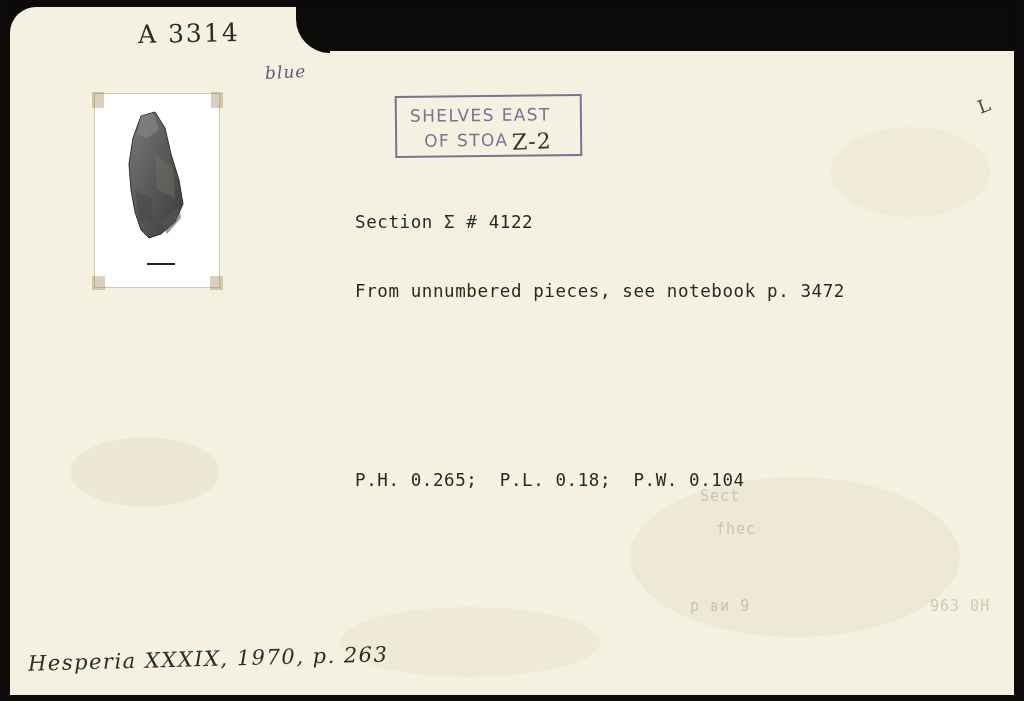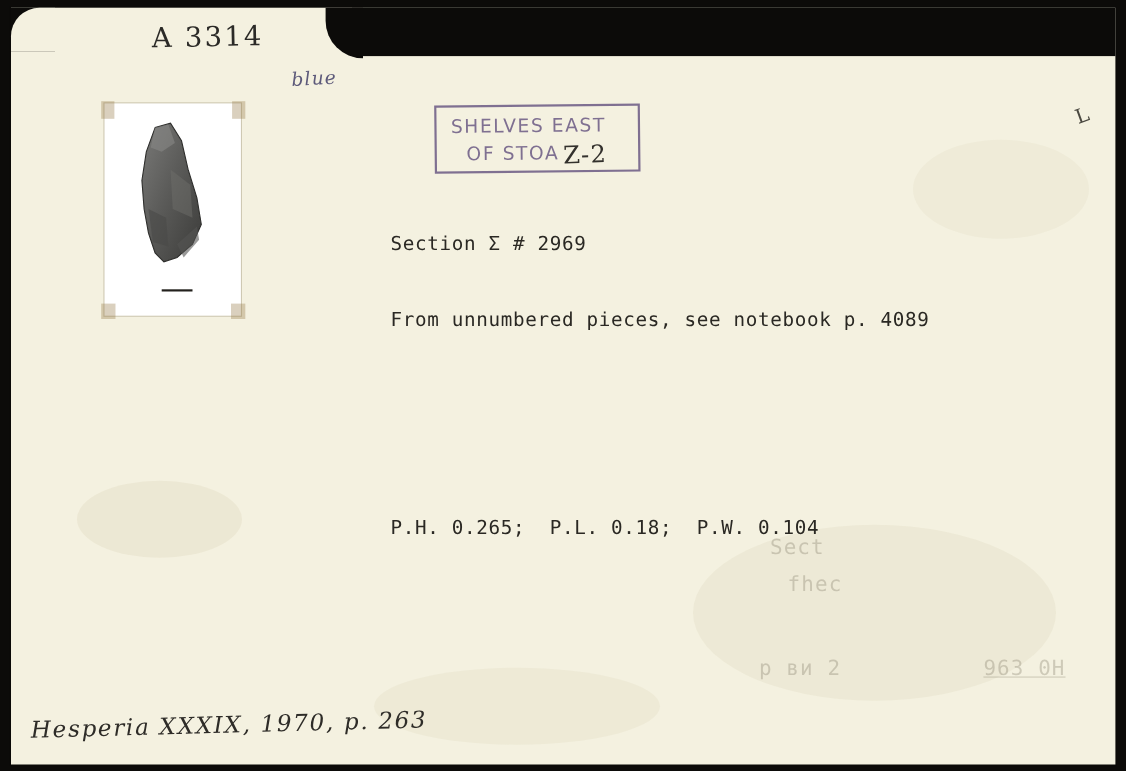--- a/index.html
+++ b/index.html
@@ -230,21 +230,21 @@
     color: #2e2c28;
     letter-spacing: 1.5px;
     transform: rotate(-1.5deg);
   }
 
   
   .ghost {
     position: absolute;
     color: rgba(120,112,92,0.30);
     font-family: "DejaVu Sans Mono", monospace;
-    font-size: 19px;
+    font-size: 15px;
     letter-spacing: 1px;
     pointer-events: none;
   }
 </style>
 </head>
 <body>
 
 <div id="scene">
 
   <div id="card">
@@ -288,39 +288,39 @@
       <div id="photo-tape-br"></div>
     </div>
 
     <div id="stamp">
       <div id="stamp-line1">SHELVES EAST</div>
       <div id="stamp-line2">OF STOA</div>
     </div>
     <div id="shelf-code">Z-2</div>
 
     <div id="typed">
-      <div class="tline">Section Σ # 2969</div>
-      <div class="tline">From unnumbered pieces, see notebook p. 4089</div>
+      <div class="tline">Section Σ # 4122</div>
+      <div class="tline">From unnumbered pieces, see notebook p. 3472</div>
       <div class="gap"></div>
       <div class="gap"></div>
       <div class="tline">P.H. 0.265;  P.L. 0.18;  P.W. 0.104</div>
       <div class="gap"></div>
       <div class="gap"></div>
       
       
       
       
       
       
       
       
       
     </div>
 
     <div class="ghost" style="left:690px;top:480px;">Sect</div>
     <div class="ghost" style="left:690px;top:513px;margin-left:16px;">fhec</div>
-    <div class="ghost" style="left:680px;top:590px;">p ви 2</div>
-    <div class="ghost" style="left:884px;top:590px;text-decoration:underline;">963 0Н</div>
+    <div class="ghost" style="left:680px;top:590px;">p ви 9</div>
+    <div class="ghost" style="left:920px;top:590px;">963 0Н</div>
 
     <div id="citation">Hesperia XXXIX, 1970, p. 263</div>
 
   </div>
 </div>
 
 </body></html>

